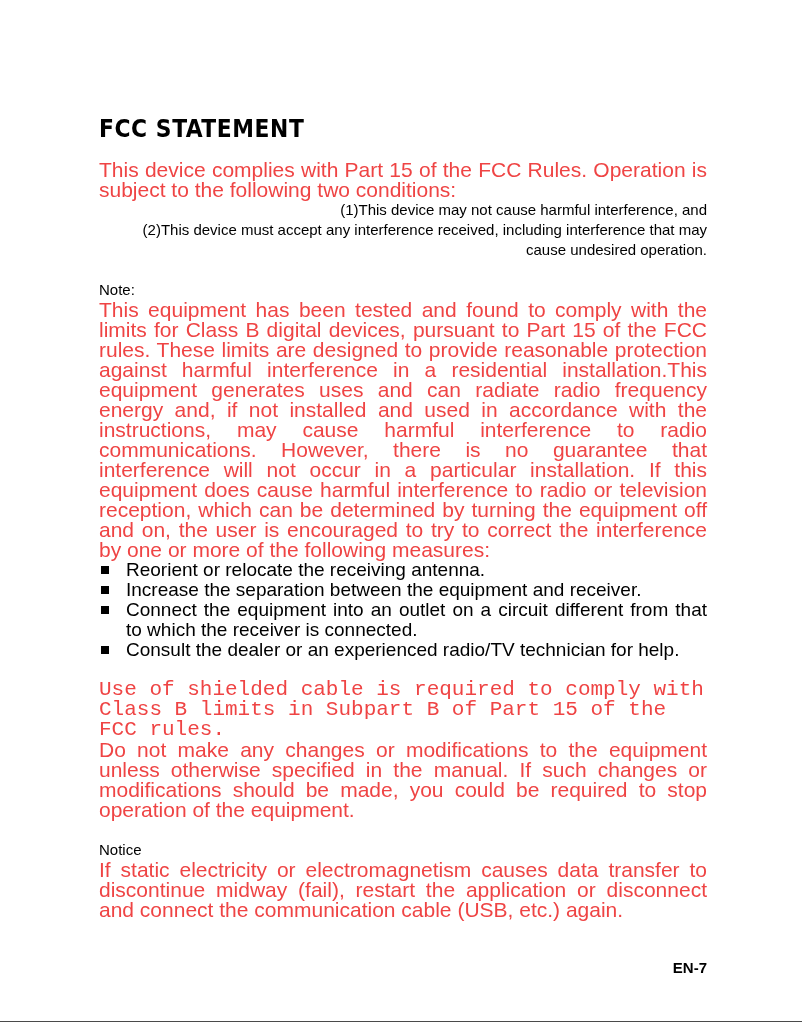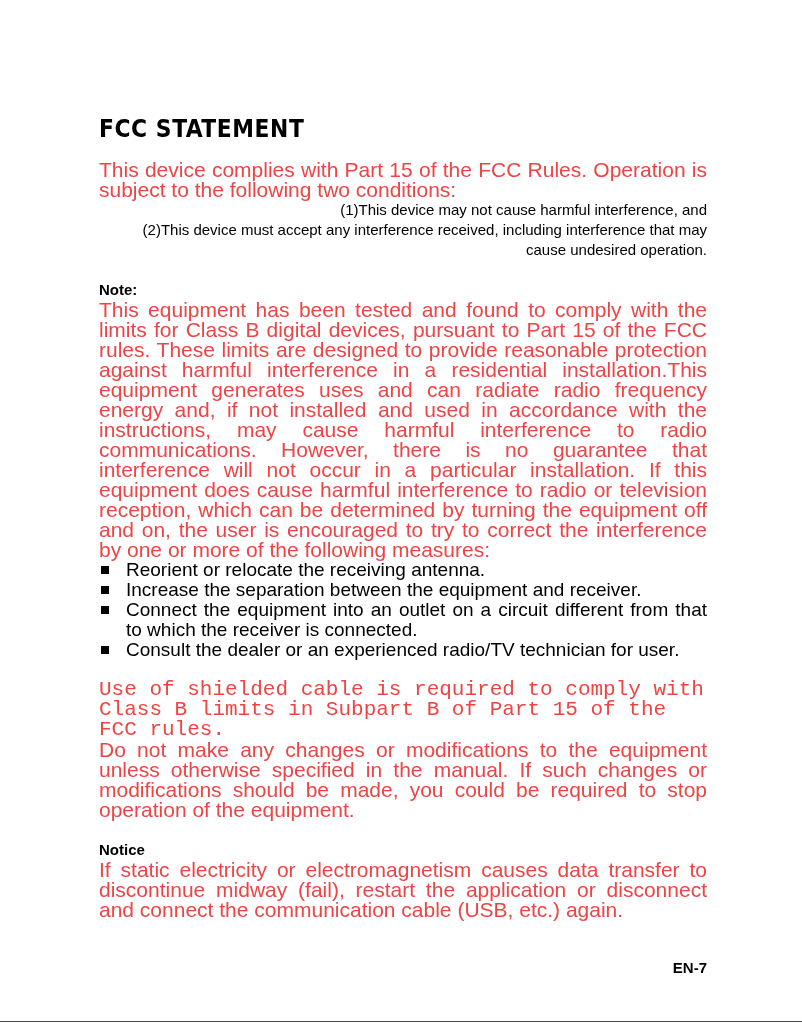--- a/index.html
+++ b/index.html
@@ -60,21 +60,21 @@
     text-justify: inter-word;
     color: #ef4444;
   }
   .para.left {
     text-align: left;
     font-family: Liberation Mono, monospace;
   }
   .heading {
     font-size: 15px;
     line-height: 20px;
-    font-weight: bold;
+    font-weight: normal;
     margin: 0;
     color: #000;
   }
   .spacer {
     height: 20px;
   }
 
   
   .num-item {
     font-size: 15px;
@@ -169,21 +169,21 @@
       <li class="bullet-item nojust">
         <span class="bullet-marker"></span>
         <span>Increase the separation between the equipment and receiver.</span>
       </li>
       <li class="bullet-item">
         <span class="bullet-marker"></span>
         <span>Connect the equipment into an outlet on a circuit different from that to which the receiver is connected.</span>
       </li>
       <li class="bullet-item nojust">
         <span class="bullet-marker"></span>
-        <span>Consult the dealer or an experienced radio/TV technician for user.</span>
+        <span>Consult the dealer or an experienced radio/TV technician for help.</span>
       </li>
     </ul>
 
     <div class="spacer"></div>
 
     <p class="para left">Use of shielded cable is required to comply with Class B limits in Subpart B of Part 15 of the FCC rules.</p>
 
     <p class="para">Do not make any changes or modifications to the equipment unless otherwise specified in the manual. If such changes or modifications should be made, you could be required to stop operation of the equipment.</p>
 
     <div class="spacer"></div>

